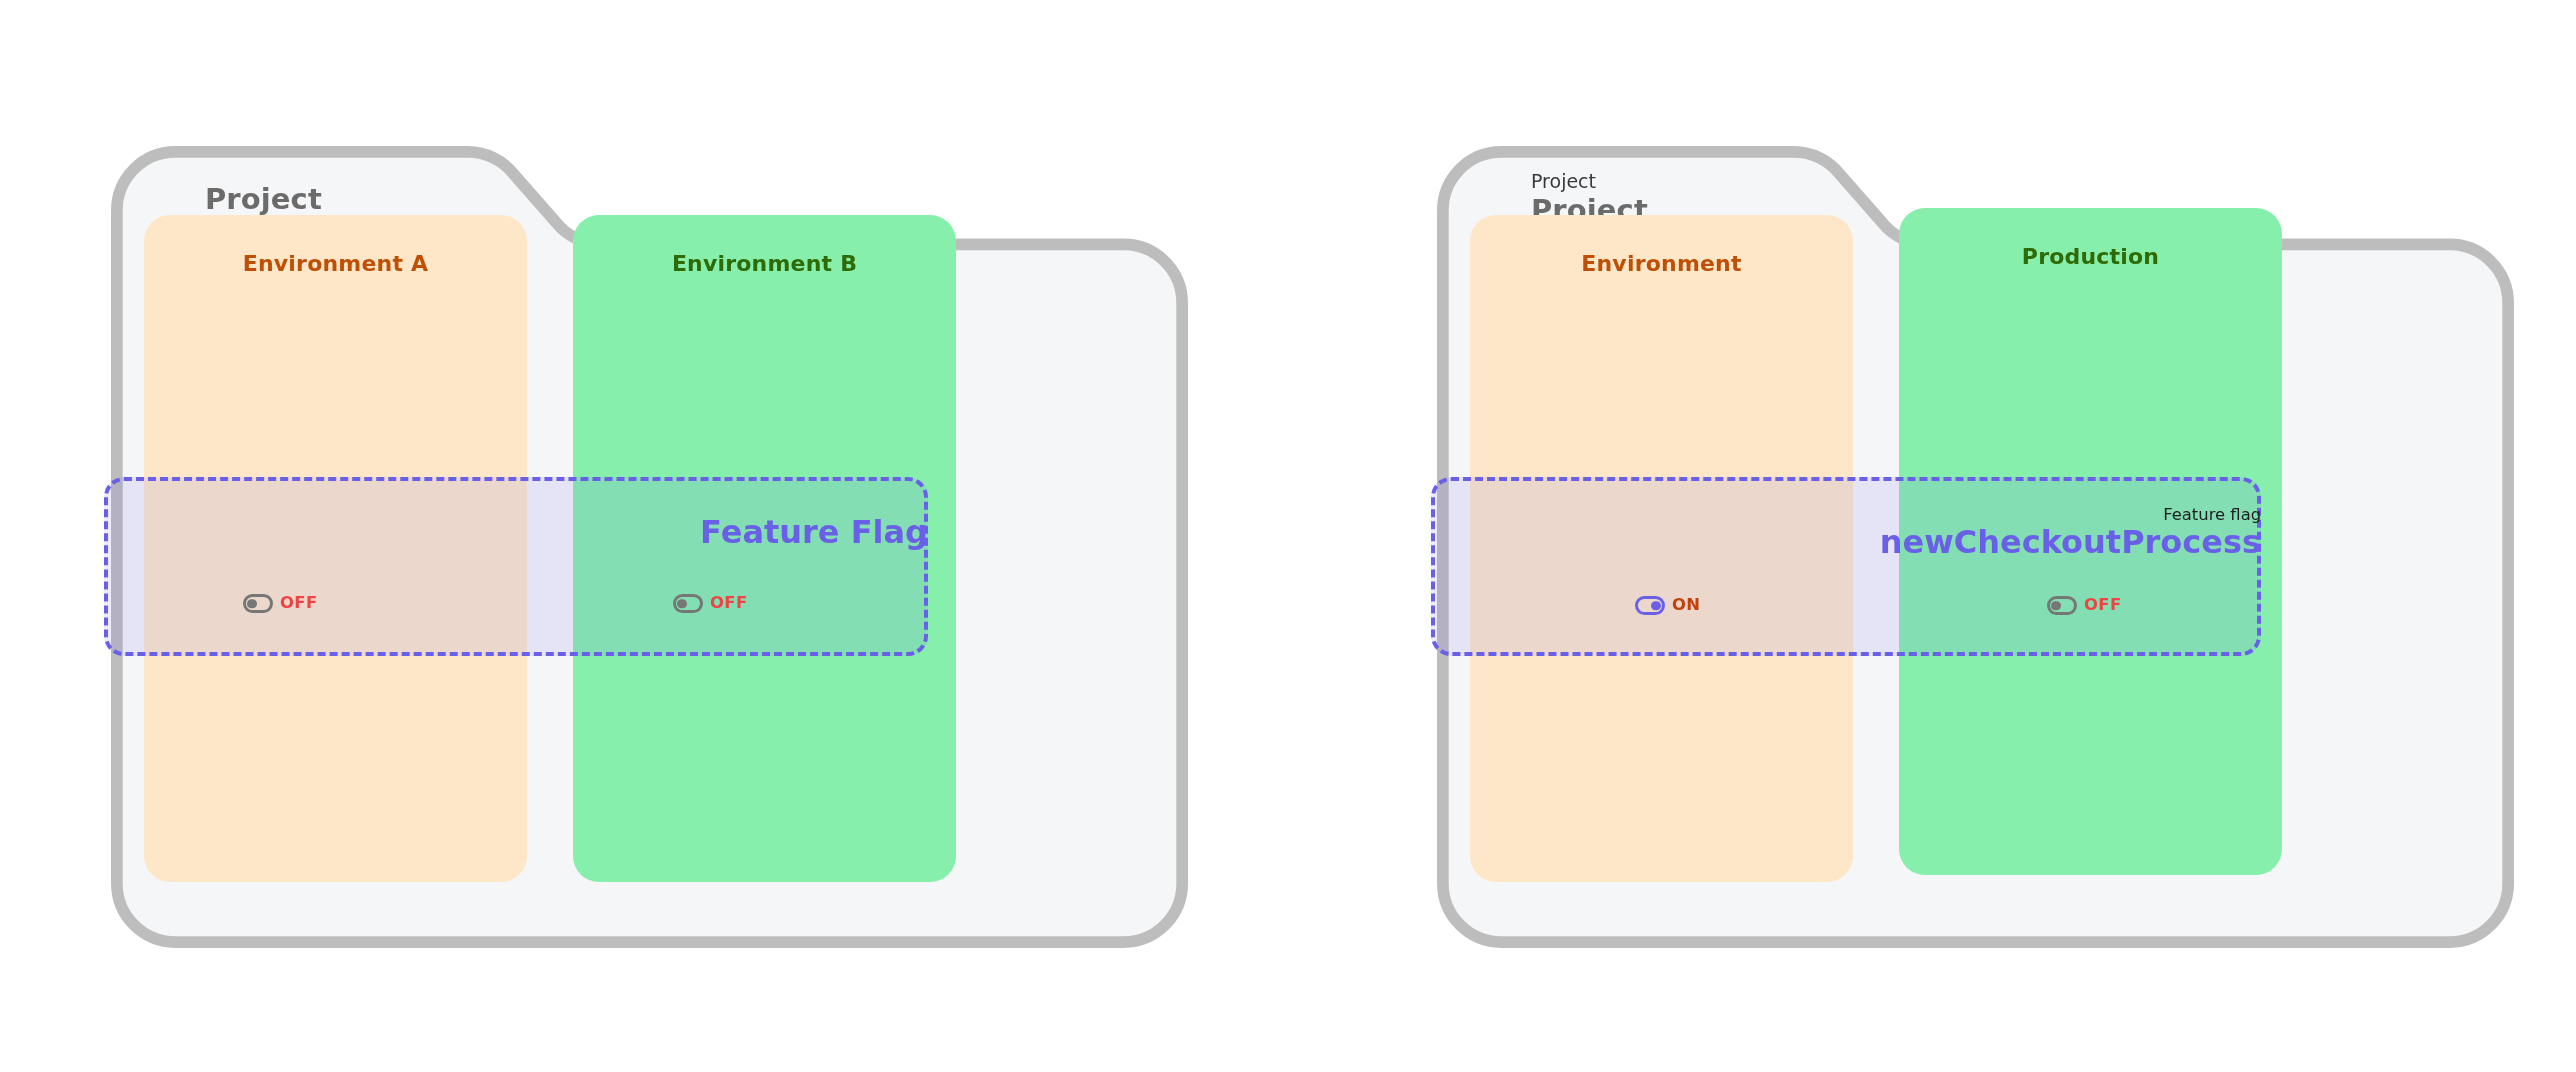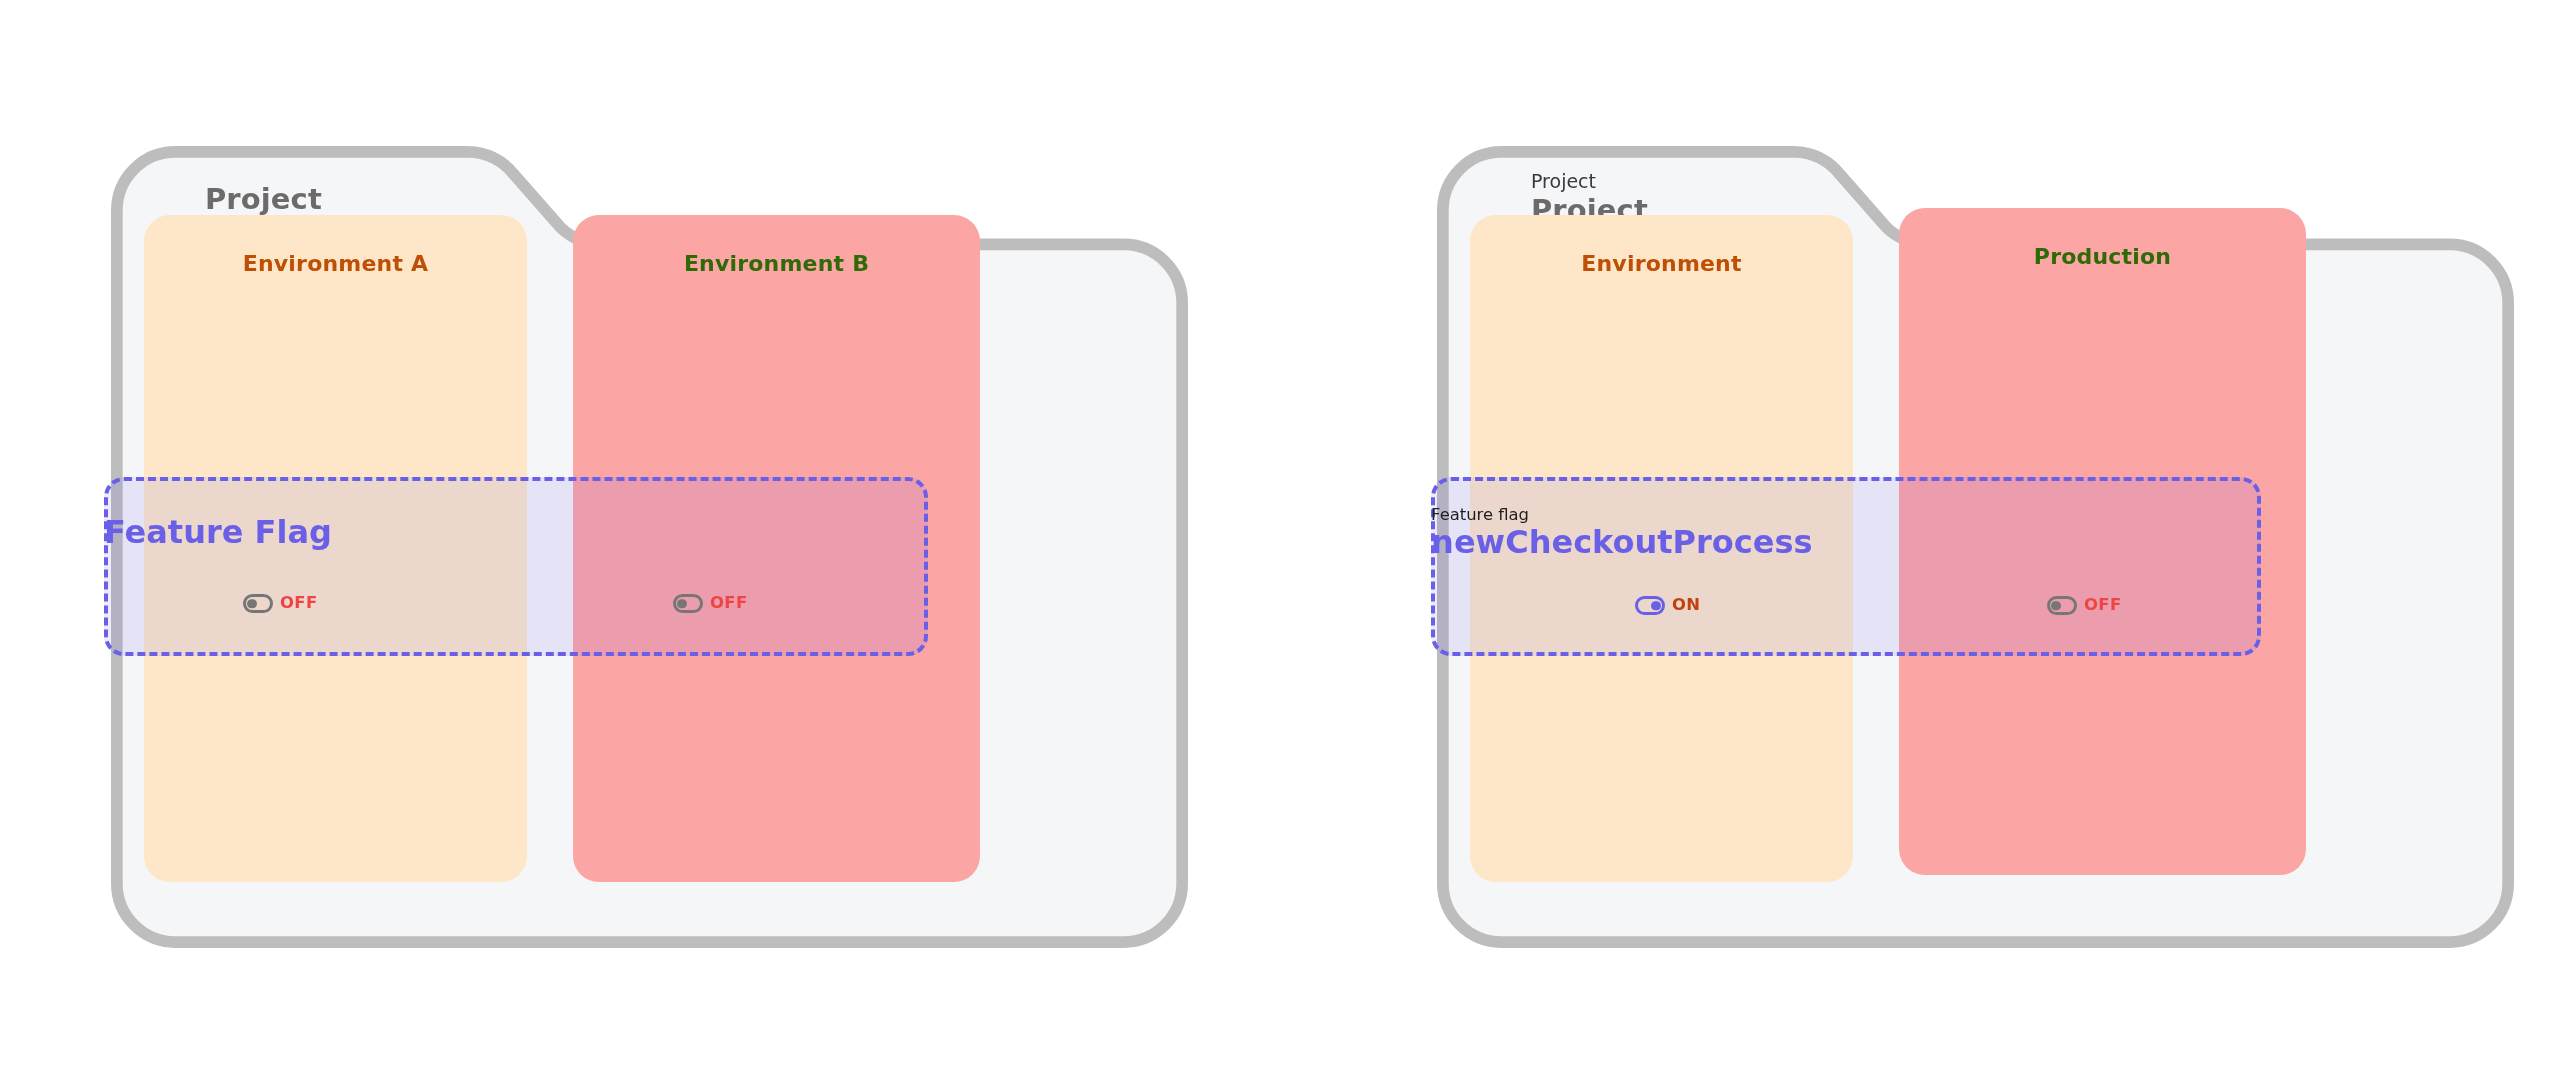--- a/index.html
+++ b/index.html
@@ -28,40 +28,40 @@
   .tab-title{
     font-size:29px;color:#6b6b6b;font-weight:700;
     line-height:1.1;letter-spacing:0.1px;
   }
 
   
   .env{
     position:absolute;border-radius:26px;
   }
   .env-orange{background:#fde7c8;}
-  .env-green{background:#fca5a5;padding-left:24px;}
+  .env-green{background:#86efac;}
   .env-title{
     position:absolute;left:0;right:0;
     text-align:center;font-size:22px;font-weight:700;
     letter-spacing:0.2px;
   }
   .env-title.orange{color:#bf4f05;text-align:center;}
   .env-title.green{color:#2e6b06;}
 
   
   .flagbox{
     position:absolute;
     border:4.1px dashed #6a60e8;
     border-radius:20px;
     background:rgba(124,112,232,0.13);
     box-sizing:border-box;
   }
   .flag-labels{
     position:absolute;left:0;right:0;
-    display:flex;flex-direction:column;align-items:flex-start;
+    display:flex;flex-direction:column;align-items:flex-end;
     pointer-events:none;
   }
   .flag-caption{
     font-size:16.4px;color:#1f1f1f;font-weight:400;
     line-height:1.1;margin-bottom:1.2px;
   }
   .flag-name{
     font-size:32px;font-weight:700;color:#6a60e8;
     line-height:1.1;white-space:nowrap;
   }

